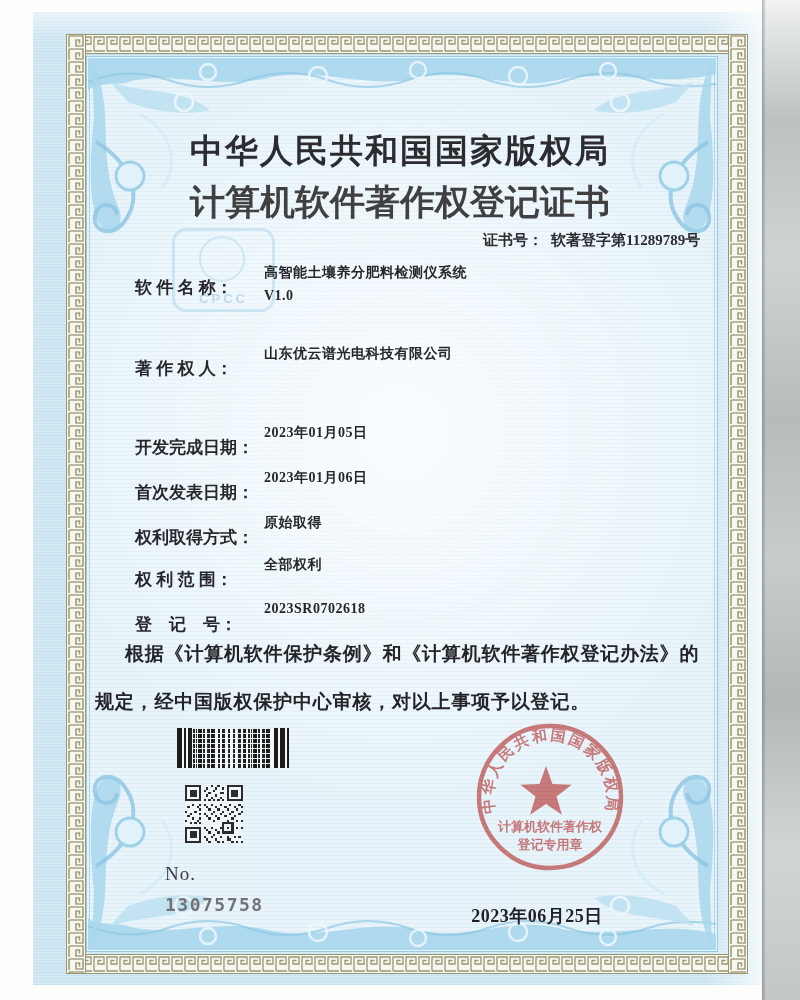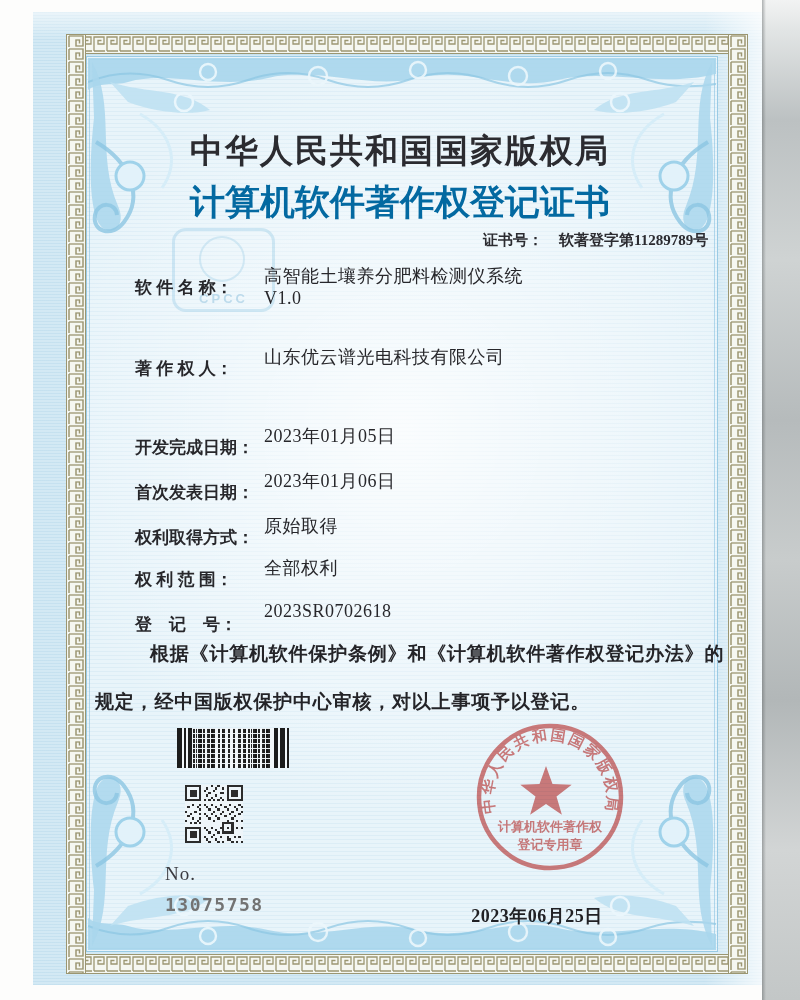--- a/index.html
+++ b/index.html
@@ -62,30 +62,30 @@
   .watermark .wm-circle{position:absolute;left:24px;top:5px;width:42px;height:42px;
     border:2px solid rgba(150,202,229,.45);border-radius:50%;}
   .watermark .wm-text{position:absolute;left:0;right:0;bottom:3px;text-align:center;
     font-family:"Liberation Sans",sans-serif;font-size:13px;font-weight:bold;
     letter-spacing:3px;color:rgba(128,185,216,.6);}
 
   
   .issuer{position:absolute;left:50px;top:129px;width:700px;text-align:center;
     font-size:33px;font-weight:700;letter-spacing:2px;color:#2b2b30;}
   .cert-title{position:absolute;left:50px;top:179px;width:700px;text-align:center;
-    font-size:35px;font-weight:800;letter-spacing:0;color:#0369a1;}
-  .certno{position:absolute;left:483px;top:231px;display:flex;gap:16px;
+    font-size:35px;font-weight:800;letter-spacing:0;color:#404040;}
+  .certno{position:absolute;left:483px;top:231px;display:flex;gap:8px;
     font-size:15px;font-weight:600;color:#2b2b30;}
 
   
   .flabel{position:absolute;left:135px;font-size:17px;font-weight:700;color:#27272b;white-space:pre;margin-top:12px;}
-  .fvalue{position:absolute;left:264px;font-size:18px;font-weight:400;color:#27272b;letter-spacing:.5px;white-space:pre;}
-
-  
-  .stmt1{position:absolute;left:150px;top:641px;font-size:19px;font-weight:600;letter-spacing:.8px;color:#242428;}
+  .fvalue{position:absolute;left:264px;font-size:14px;font-weight:700;color:#27272b;letter-spacing:.5px;white-space:pre;}
+
+  
+  .stmt1{position:absolute;left:125px;top:641px;font-size:19px;font-weight:600;letter-spacing:.8px;color:#242428;}
   .stmt2{position:absolute;left:95px;top:689px;font-size:19px;font-weight:600;letter-spacing:.8px;color:#242428;}
 
   
   .barcode{position:absolute;left:177px;top:728px;width:112px;height:40px;background:#f2f7fa;}
   .bc-left,.bc-right{position:absolute;top:0;bottom:0;width:15px;}
   .bc-left{left:0;background:repeating-linear-gradient(90deg,#1c1c1c 0 5px,#f2f7fa 5px 7px,#1c1c1c 7px 9px,#f2f7fa 9px 11px,#1c1c1c 11px 15px);}
   .bc-right{right:0;background:repeating-linear-gradient(90deg,#1c1c1c 0 4px,#f2f7fa 4px 6px,#1c1c1c 6px 11px,#f2f7fa 11px 13px,#1c1c1c 13px 15px);}
   .bc-mid{position:absolute;left:16px;right:16px;top:0;bottom:0;
     background:
       repeating-linear-gradient(0deg,rgba(242,247,250,0) 0 4px,rgba(242,247,250,.95) 4px 5px),

